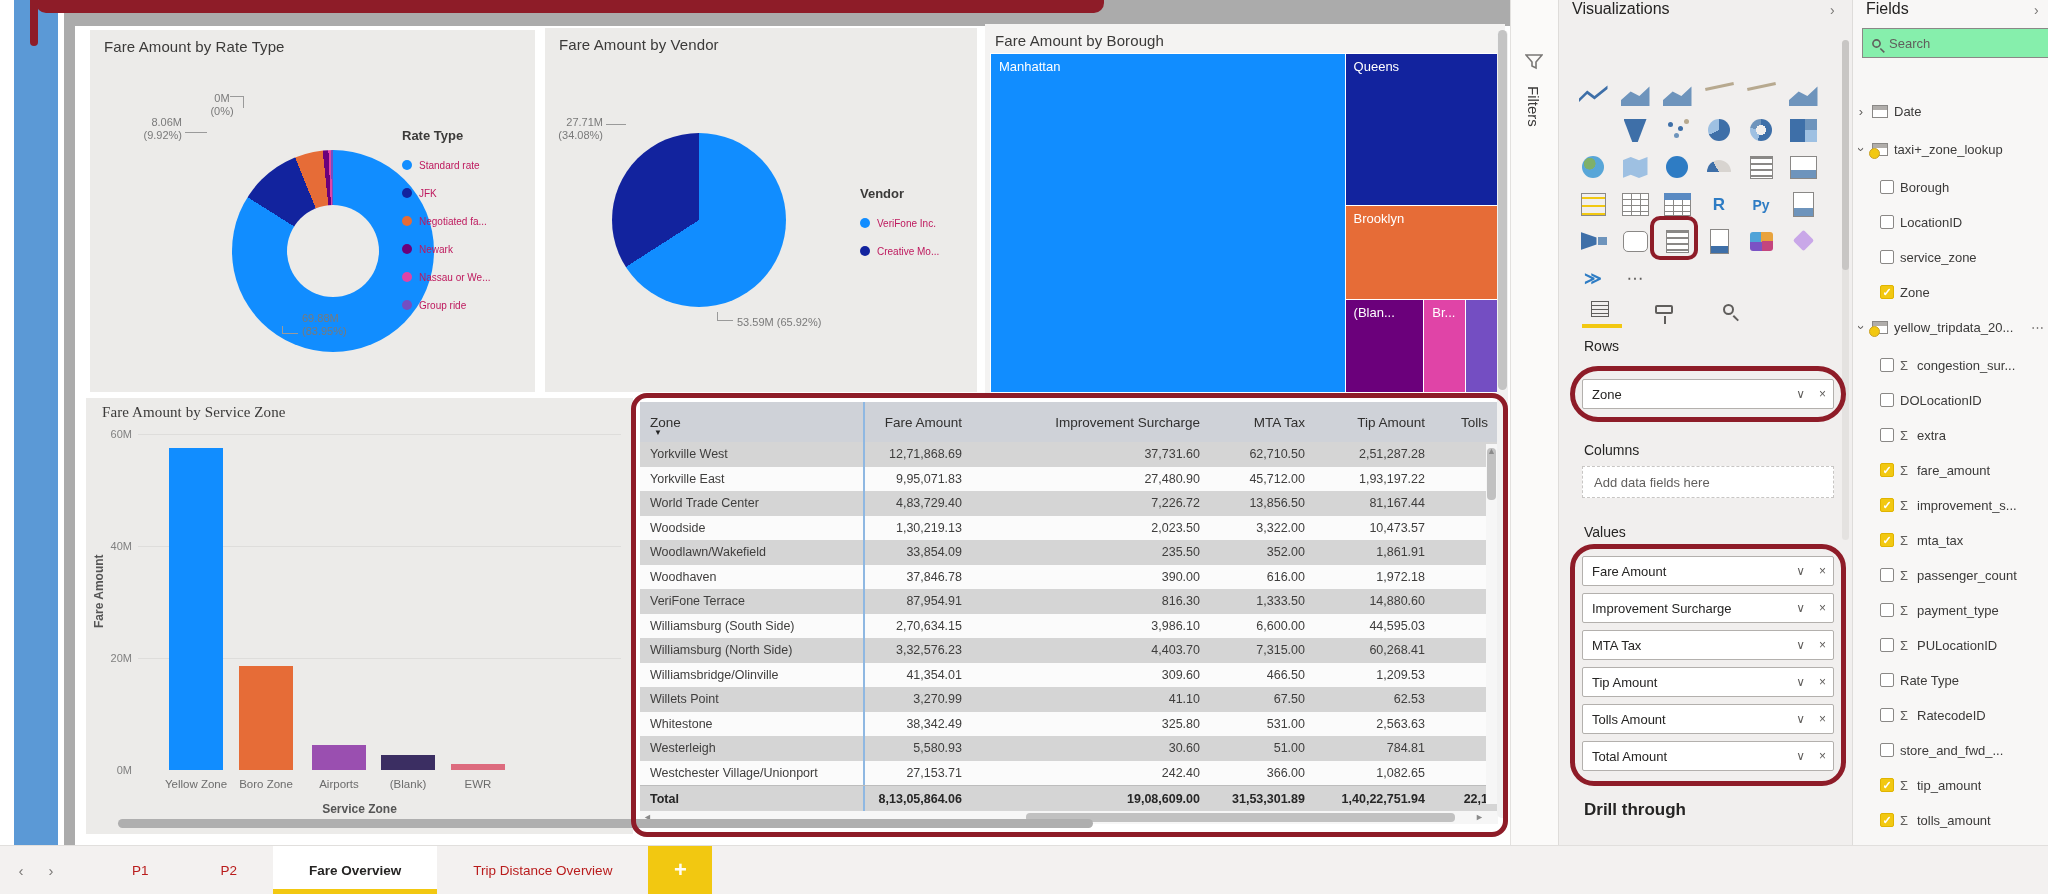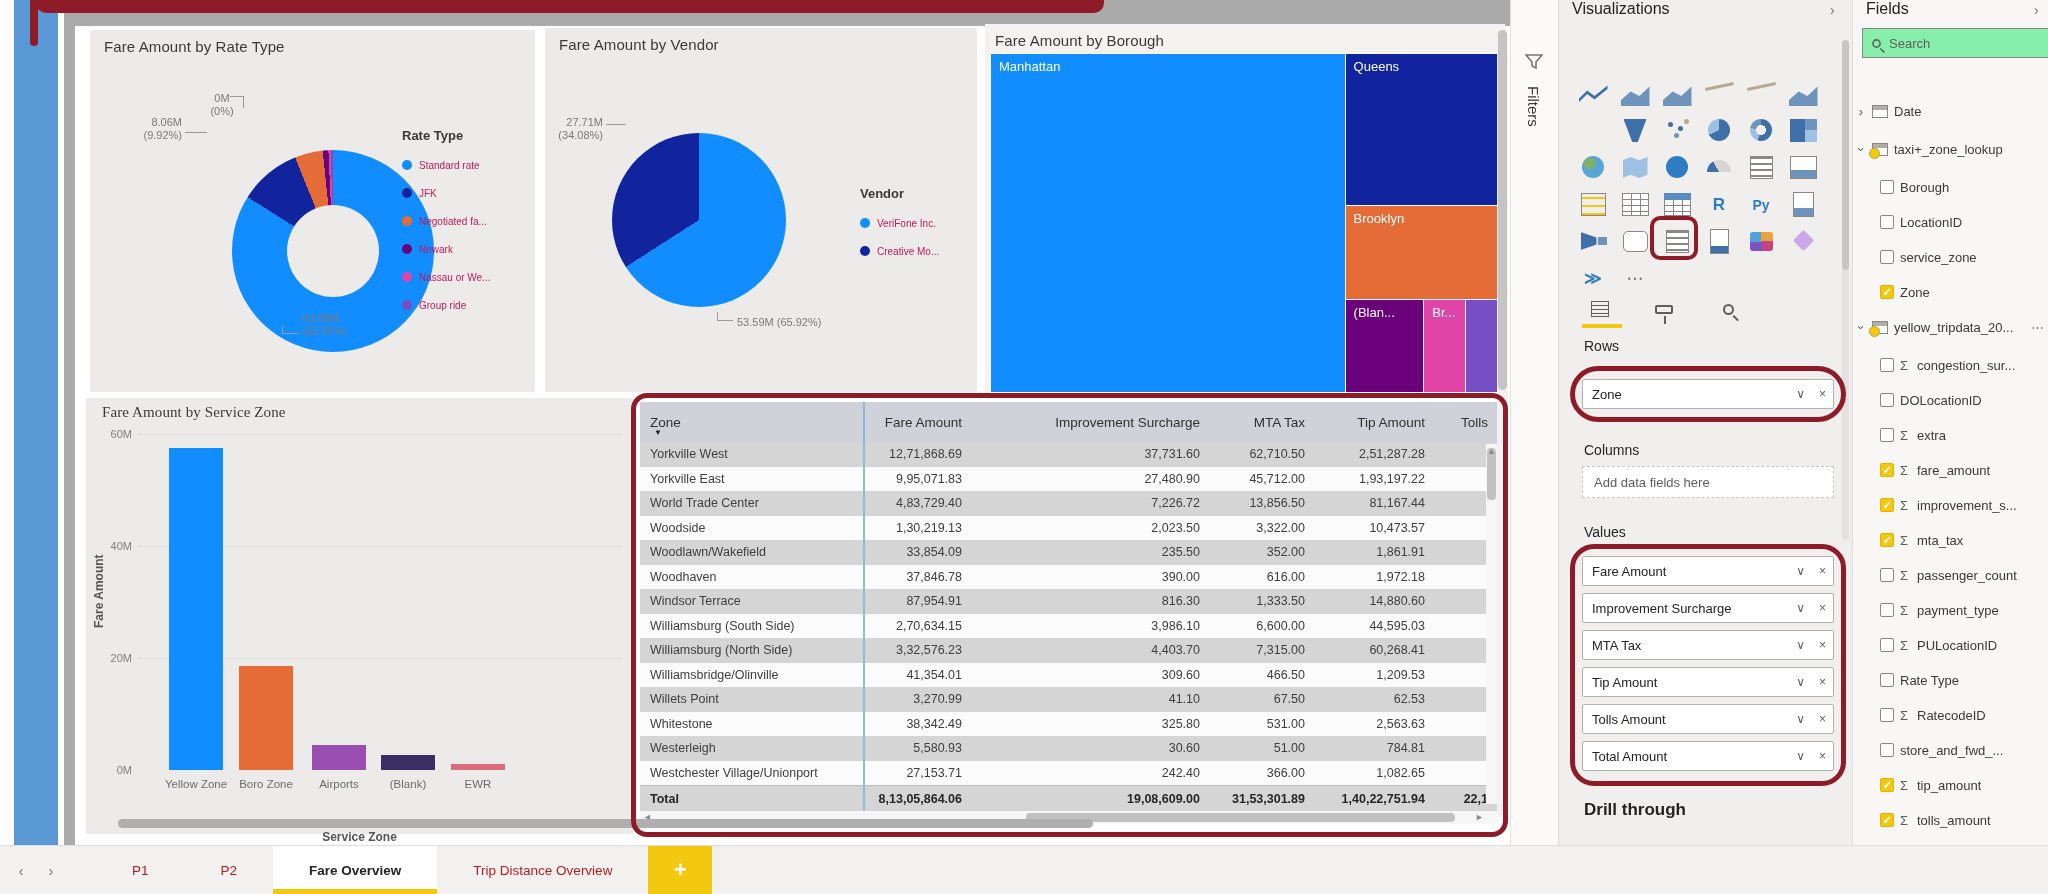--- a/index.html
+++ b/index.html
@@ -260,21 +260,21 @@
         <div class="bar-rect" style="left: 153px; top: 268.4px; width: 54px; height: 103.6px; background: rgb(230, 108, 55);"></div>
         <div class="bar-xlab" style="left: 137px; top: 380px;">Boro Zone</div>
         <div class="bar-rect" style="left: 226px; top: 346.8px; width: 54px; height: 25.2px; background: rgb(154, 79, 176);"></div>
         <div class="bar-xlab" style="left: 210px; top: 380px;">Airports</div>
         <div class="bar-rect" style="left: 295px; top: 357.44px; width: 54px; height: 14.56px; background: rgb(59, 46, 98);"></div>
         <div class="bar-xlab" style="left: 279px; top: 380px;">(Blank)</div>
         <div class="bar-rect" style="left: 365px; top: 365.84px; width: 54px; height: 6.16px; background: rgb(221, 107, 126);"></div>
         <div class="bar-xlab" style="left: 349px; top: 380px;">EWR</div>
       </div>
     <div class="axis-title" style="left:6px;top:230px;transform:rotate(-90deg);transform-origin:left top;">Fare Amount</div>
-    <div class="axis-title" style="left:0;top:404px;width:100%;text-align:center;margin-top:28px;">Service Zone</div>
+    <div class="axis-title" style="left:0;top:404px;width:100%;text-align:center;">Service Zone</div>
   </div>
 
   <div class="abs tablecard">
     <div class="trow thead" id="tbl-head">
         <div class="tcell zone-div">Zone</div>
         <div class="tcell num">Fare Amount</div>
         <div class="tcell num">Improvement Surcharge</div>
         <div class="tcell num">MTA Tax</div>
         <div class="tcell num">Tip Amount</div>
         <div class="tcell num">Tolls</div>
@@ -323,21 +323,21 @@
         </div>
         <div class="trow tbody-row norm">
           <div class="tcell zone-div">Woodhaven</div>
           <div class="tcell num">37,846.78</div>
           <div class="tcell num">390.00</div>
           <div class="tcell num">616.00</div>
           <div class="tcell num">1,972.18</div>
           <div class="tcell num"></div>
         </div>
         <div class="trow tbody-row alt">
-          <div class="tcell zone-div">Windsor Terrace</div>
+          <div class="tcell zone-div">VeriFone Terrace</div>
           <div class="tcell num">87,954.91</div>
           <div class="tcell num">816.30</div>
           <div class="tcell num">1,333.50</div>
           <div class="tcell num">14,880.60</div>
           <div class="tcell num"></div>
         </div>
         <div class="trow tbody-row norm">
           <div class="tcell zone-div">Williamsburg (South Side)</div>
           <div class="tcell num">2,70,634.15</div>
           <div class="tcell num">3,986.10</div>

